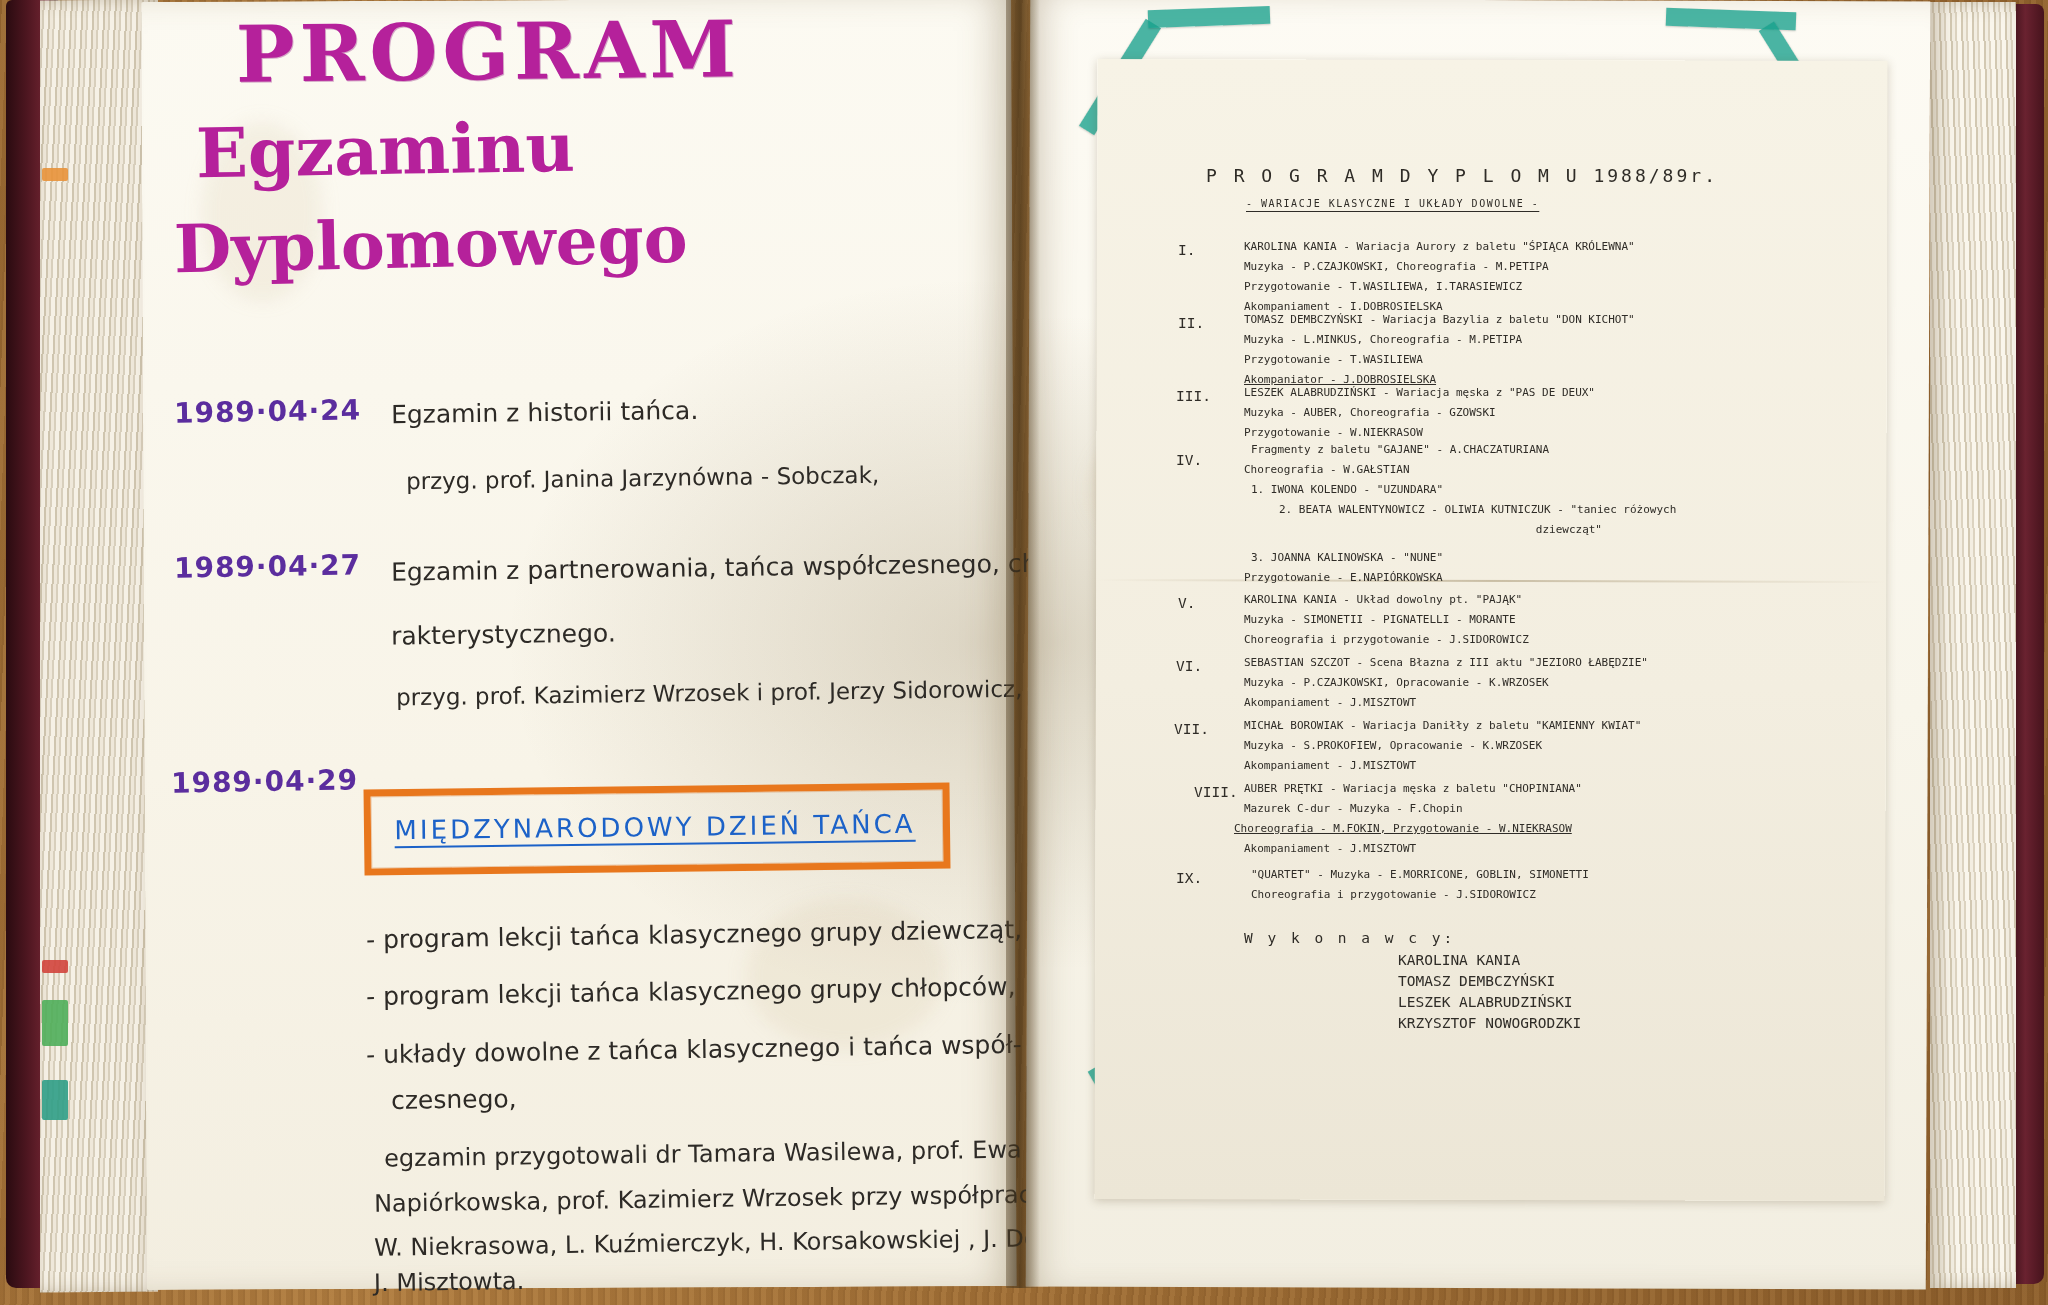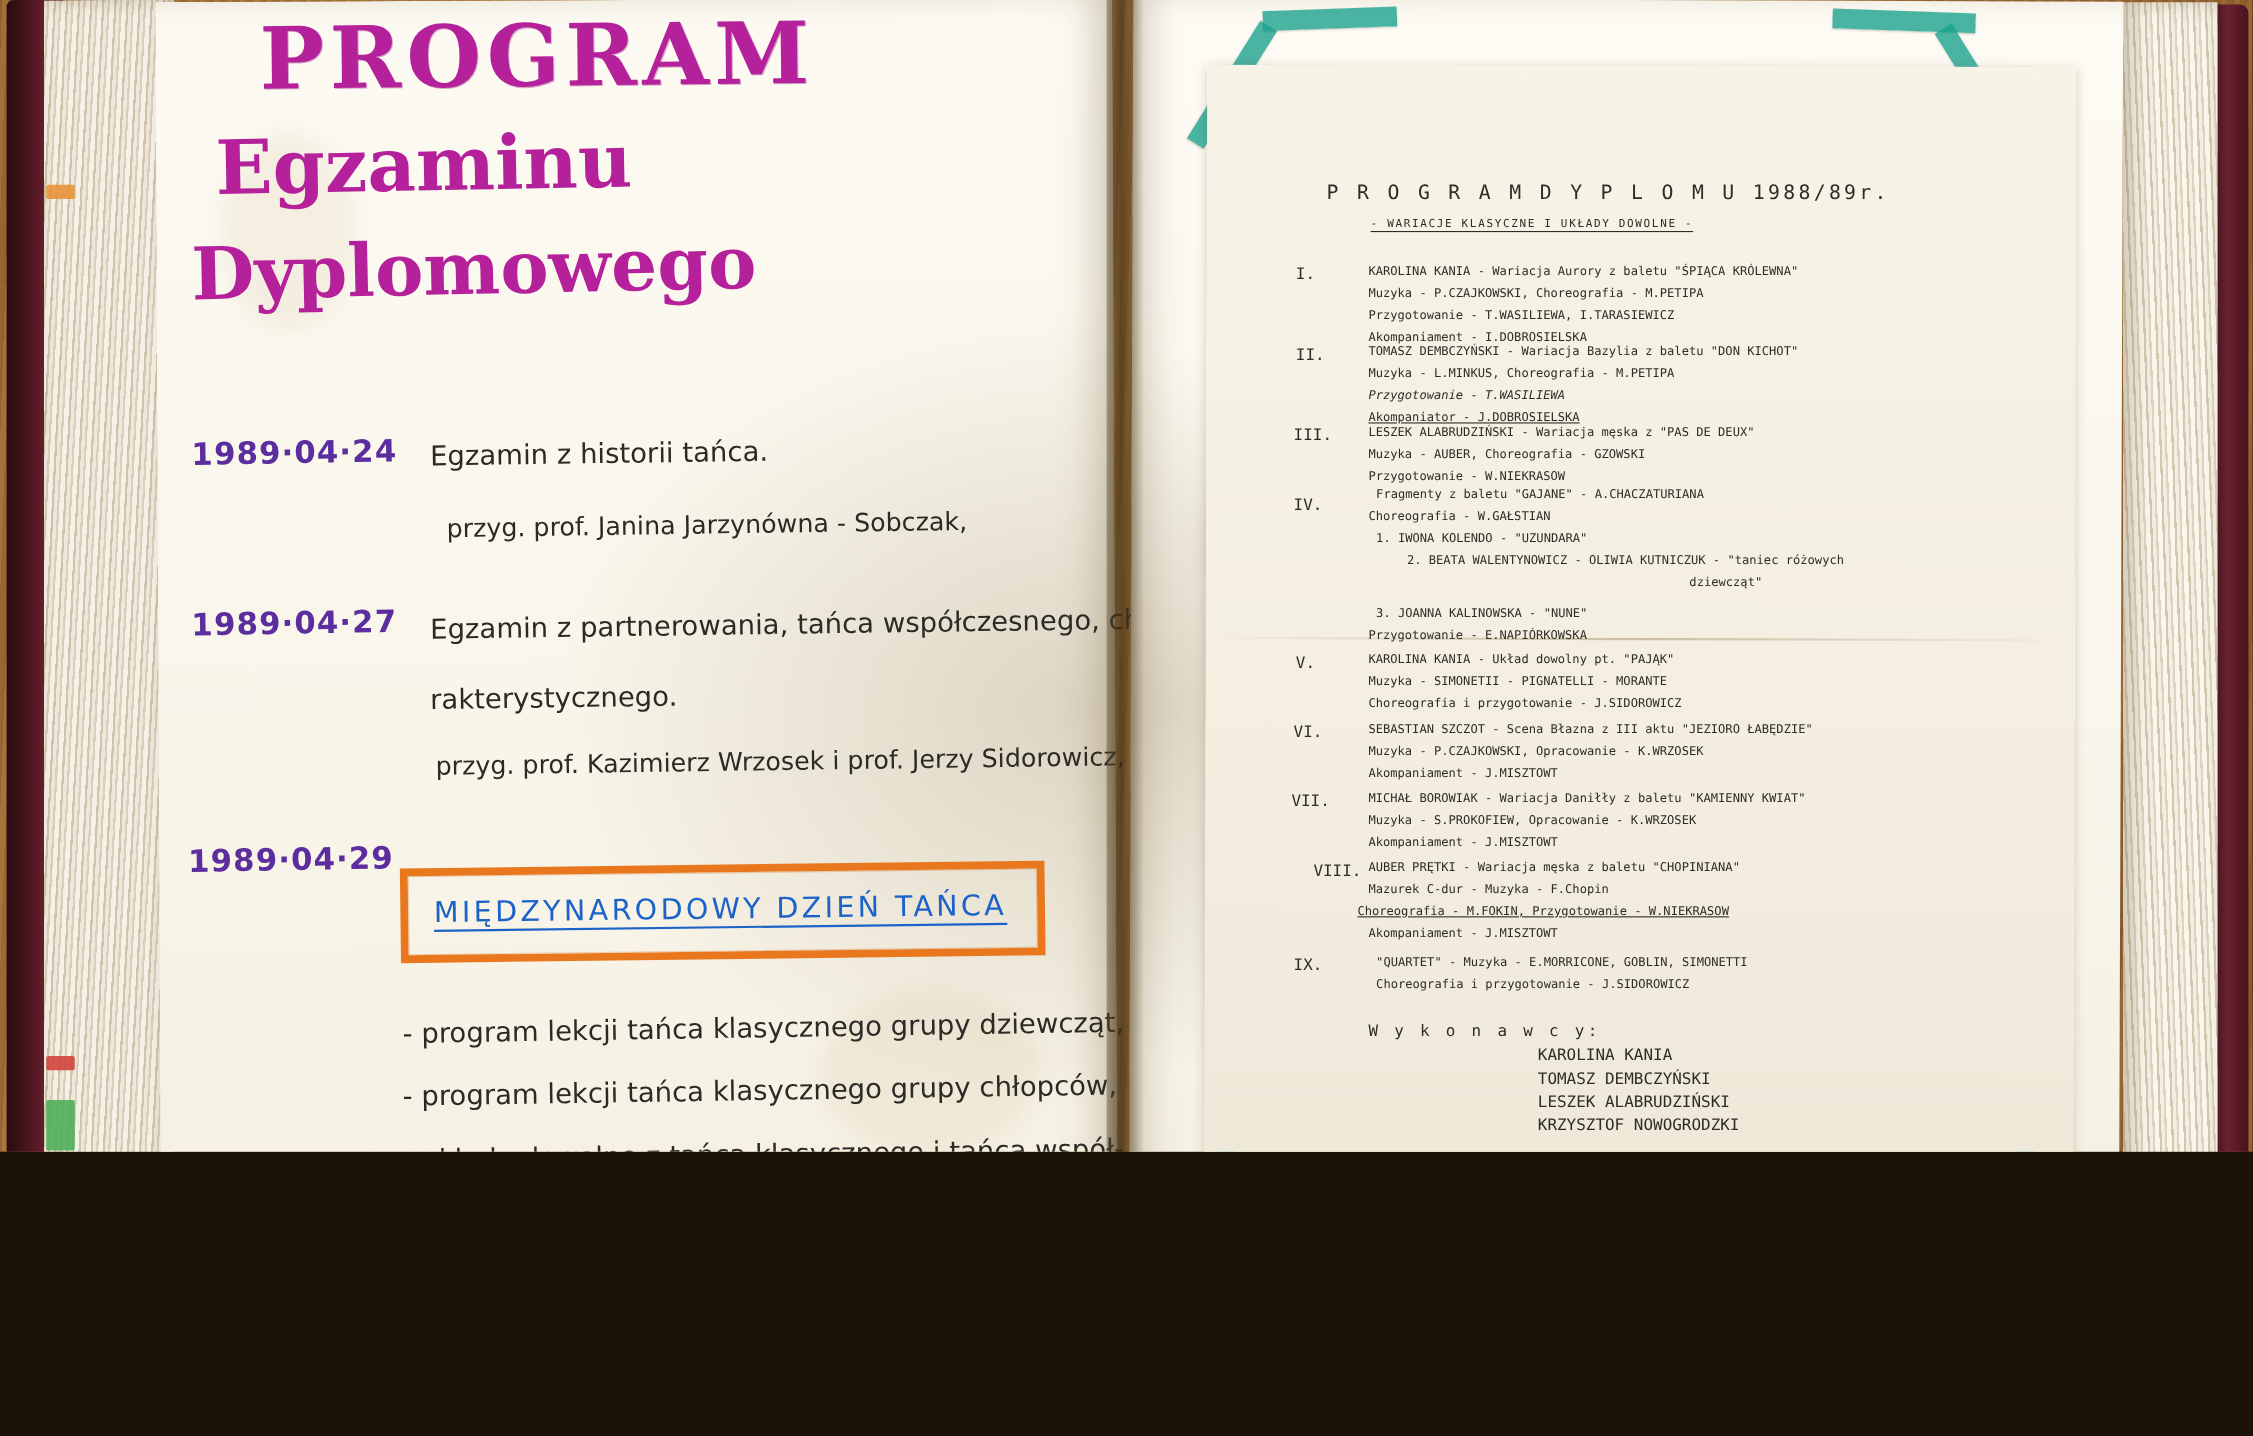--- a/index.html
+++ b/index.html
@@ -11,21 +11,21 @@
     width: 2048px;
     height: 1305px;
     overflow: hidden;
     font-family: "Liberation Sans", sans-serif;
   }
 
   
   #scene {
     position: relative;
     width: 2048px;
-    height: 1047px;
+    height: 1305px;
     background:
       linear-gradient(100deg, #9a6a33 0%, #b07d40 25%, #a06f36 55%, #8d5f2c 100%);
     overflow: hidden;
   }
   .desk-grain {
     position: absolute;
     inset: 0;
     background:
       repeating-linear-gradient(92deg, rgba(60,30,6,.12) 0 2px, rgba(255,220,170,.05) 2px 7px, rgba(60,30,6,.07) 7px 12px);
     pointer-events: none;
@@ -394,21 +394,21 @@
 
     <div class="prog-num" style="left:1172px; top:242px;">I.</div>
     <div class="prog-item" style="left:1238px; top:237px;">KAROLINA KANIA - Wariacja Aurory z baletu "ŚPIĄCA KRÓLEWNA"</div>
     <div class="prog-item" style="left:1238px; top:257px;">Muzyka - P.CZAJKOWSKI, Choreografia - M.PETIPA</div>
     <div class="prog-item" style="left:1238px; top:277px;">Przygotowanie - T.WASILIEWA, I.TARASIEWICZ</div>
     <div class="prog-item" style="left:1238px; top:297px;">Akompaniament - I.DOBROSIELSKA</div>
 
     <div class="prog-num" style="left:1172px; top:315px;">II.</div>
     <div class="prog-item" style="left:1238px; top:310px;">TOMASZ DEMBCZYŃSKI - Wariacja Bazylia z baletu "DON KICHOT"</div>
     <div class="prog-item" style="left:1238px; top:330px;">Muzyka - L.MINKUS, Choreografia - M.PETIPA</div>
-    <div class="prog-item" style="left:1238px; top:350px;font-style:italic;">Przygotowanie - T.WASILIEWA</div>
+    <div class="prog-item" style="left:1238px; top:350px;">Przygotowanie - T.WASILIEWA</div>
     <div class="prog-item" style="left:1238px; top:370px;text-decoration:underline;">Akompaniator - J.DOBROSIELSKA</div>
 
     <div class="prog-num" style="left:1170px; top:388px;">III.</div>
     <div class="prog-item" style="left:1238px; top:383px;">LESZEK ALABRUDZIŃSKI - Wariacja męska z "PAS DE DEUX"</div>
     <div class="prog-item" style="left:1238px; top:403px;">Muzyka - AUBER, Choreografia - GZOWSKI</div>
     <div class="prog-item" style="left:1238px; top:423px;">Przygotowanie - W.NIEKRASOW</div>
 
     <div class="prog-num" style="left:1170px; top:452px;">IV.</div>
     <div class="prog-item" style="left:1245px; top:440px;">Fragmenty z baletu "GAJANE" - A.CHACZATURIANA</div>
     <div class="prog-item" style="left:1238px; top:460px;">Choreografia - W.GAŁSTIAN</div>

